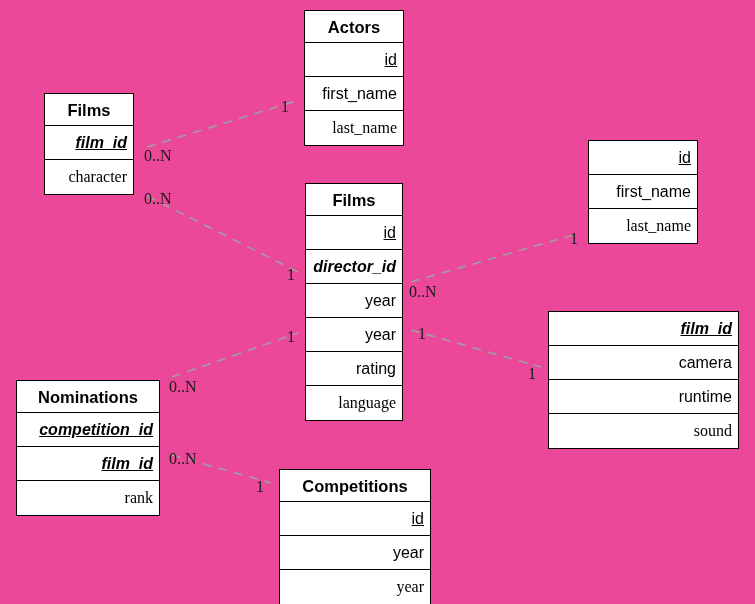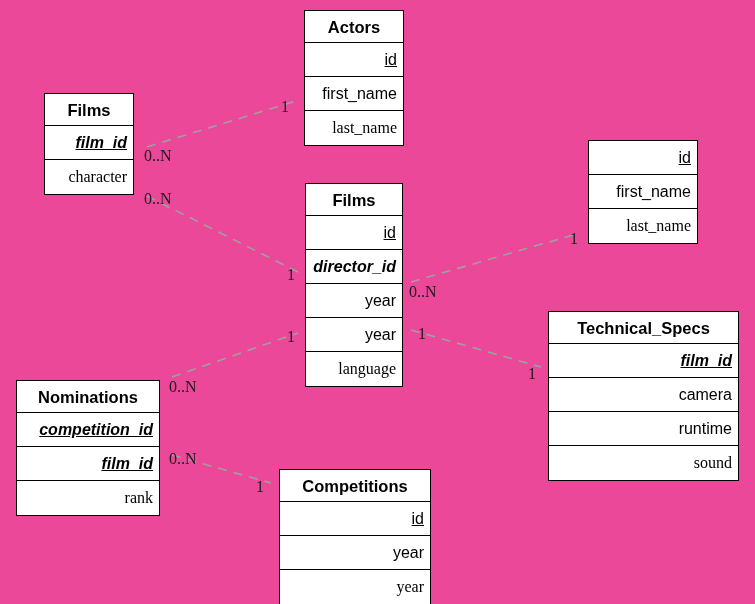--- a/index.html
+++ b/index.html
@@ -98,29 +98,29 @@
       <div class="entity-title">Films</div>
       <div class="attr key italic thickline">film_id</div>
       <div class="attr">character</div>
     </div>
     <div class="entity" style="left: 305px; top: 183px; width: 98px;">
       <div class="entity-title">Films</div>
       <div class="attr key thickline">id</div>
       <div class="attr italic thickline">director_id</div>
       <div class="attr">year</div>
       <div class="attr thickline">year</div>
+      <div class="attr">rating</div>
       <div class="attr">language</div>
     </div>
     <div class="entity" style="left: 588px; top: 140px; width: 110px;">
       <div class="attr key thickline">id</div>
       <div class="attr">first_name</div>
       <div class="attr">last_name</div>
     </div>
     <div class="entity" style="left: 548px; top: 311px; width: 191px;">
-      <div class="entity-title">Technical_Specs</div>
       <div class="attr key italic thickline">film_id</div>
       <div class="attr">camera</div>
       <div class="attr">runtime</div>
       <div class="attr">sound</div>
     </div>
     <div class="entity" style="left: 16px; top: 348px; width: 144px; margin-top: 32px;">
       <div class="entity-title">Nominations</div>
       <div class="attr key italic thickline">competition_id</div>
       <div class="attr key italic thickline">film_id</div>
       <div class="attr">rank</div>

